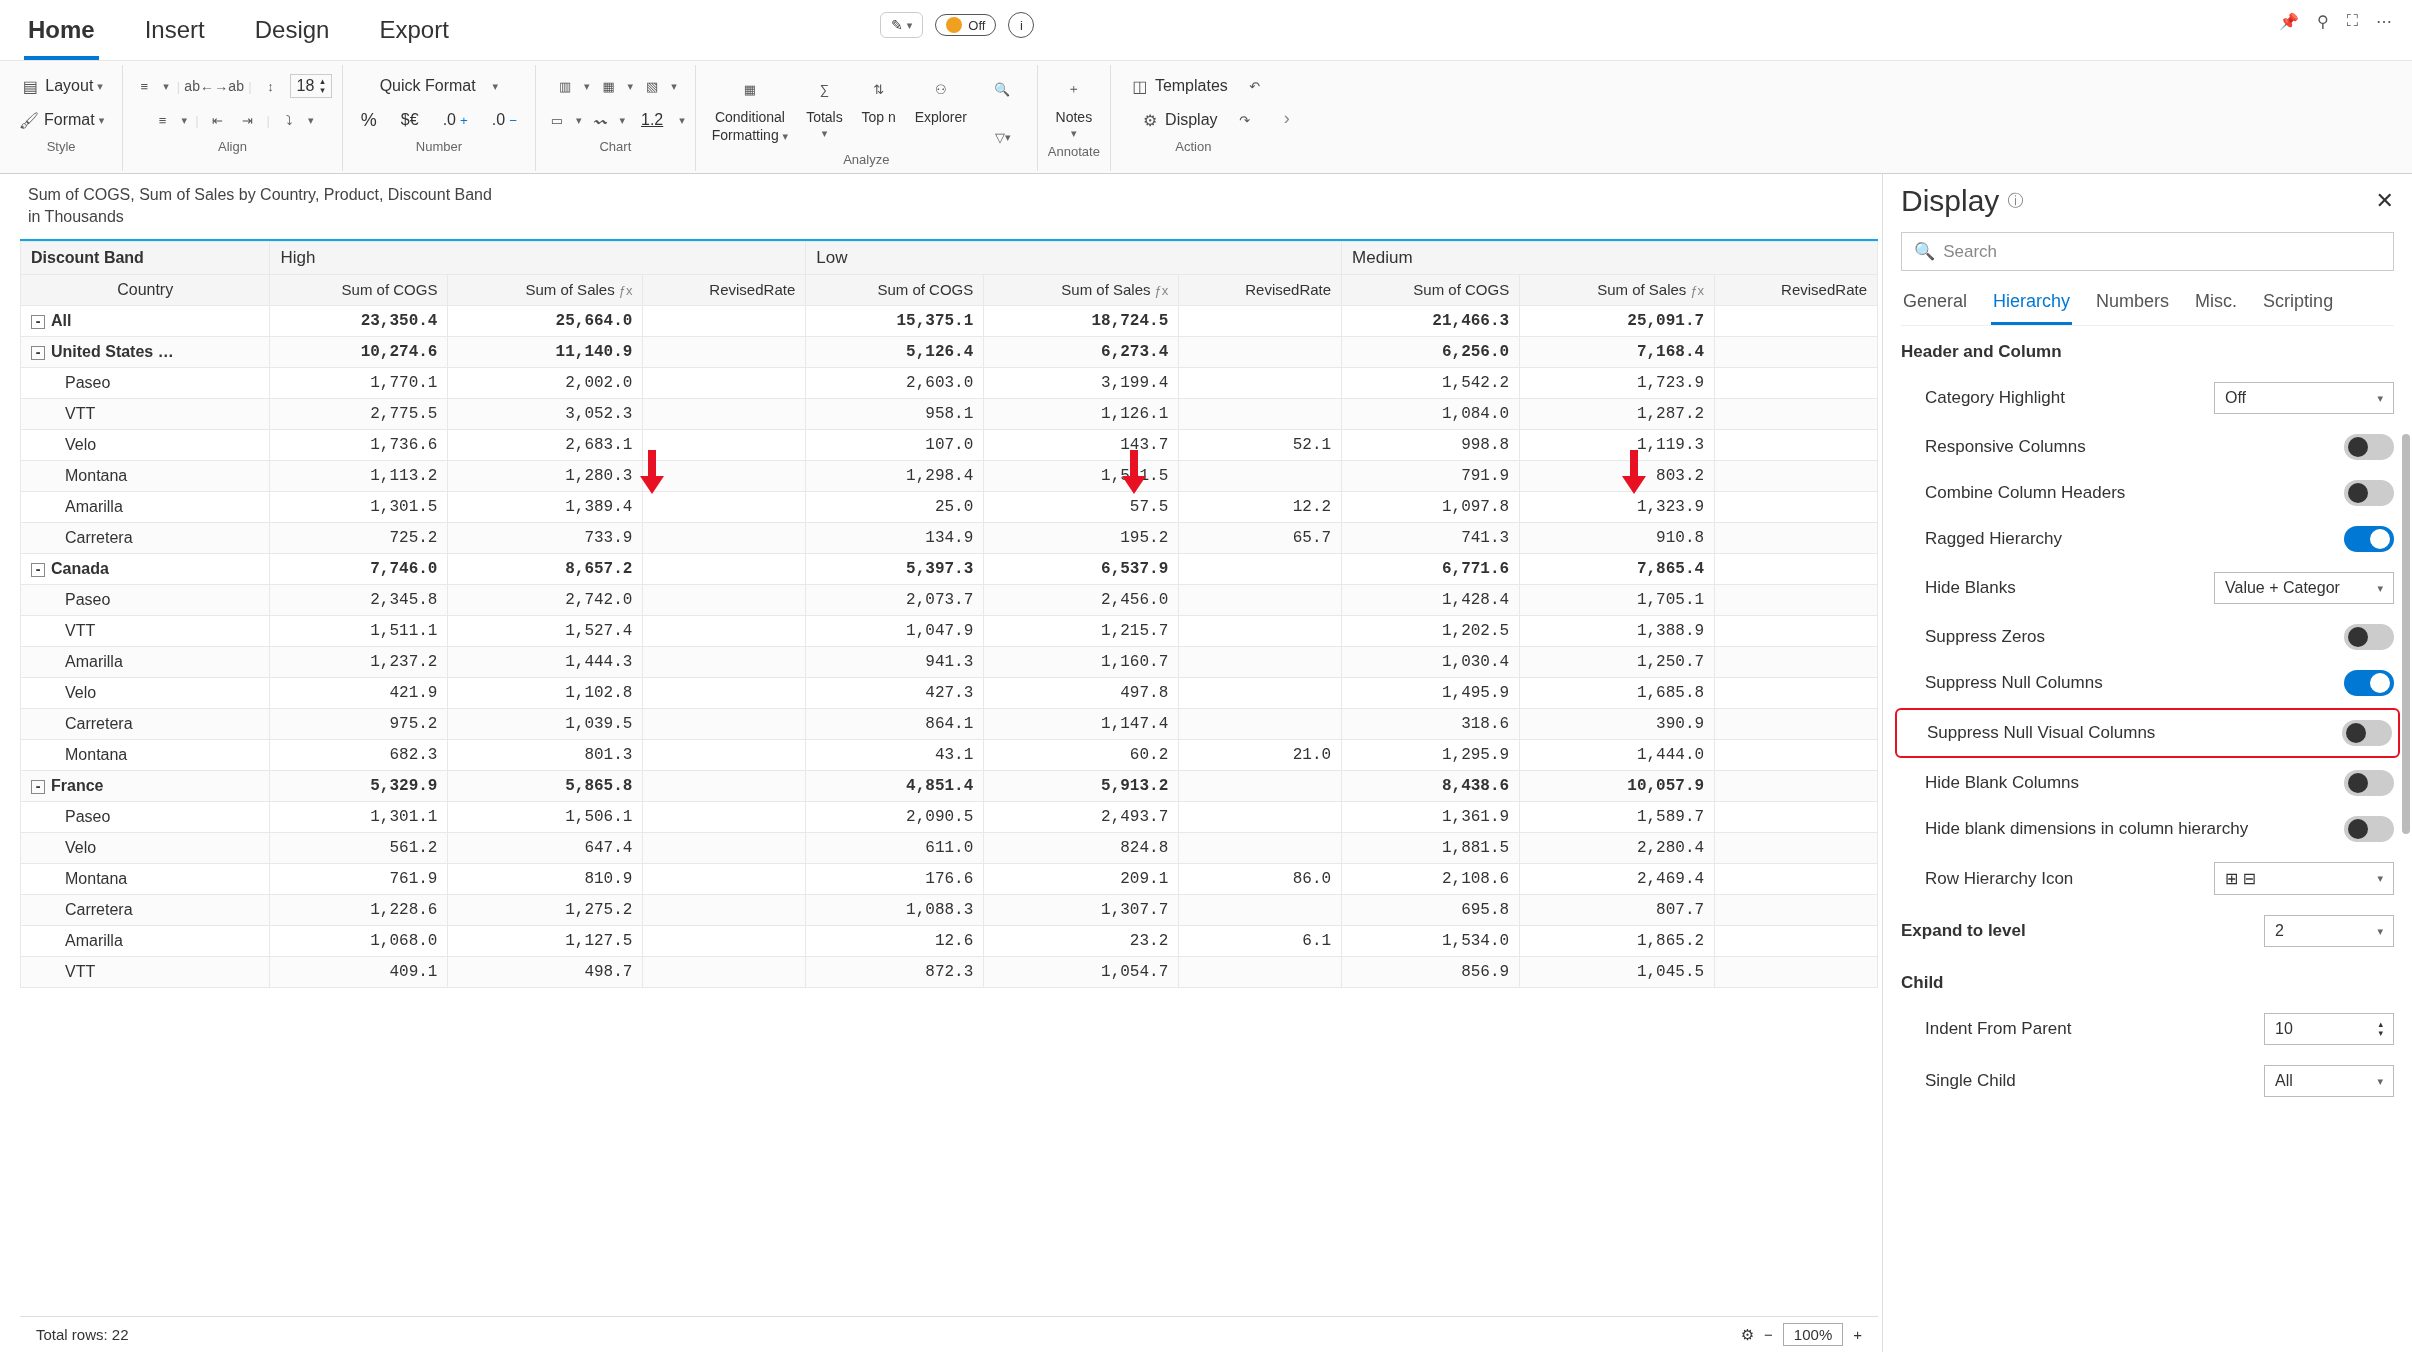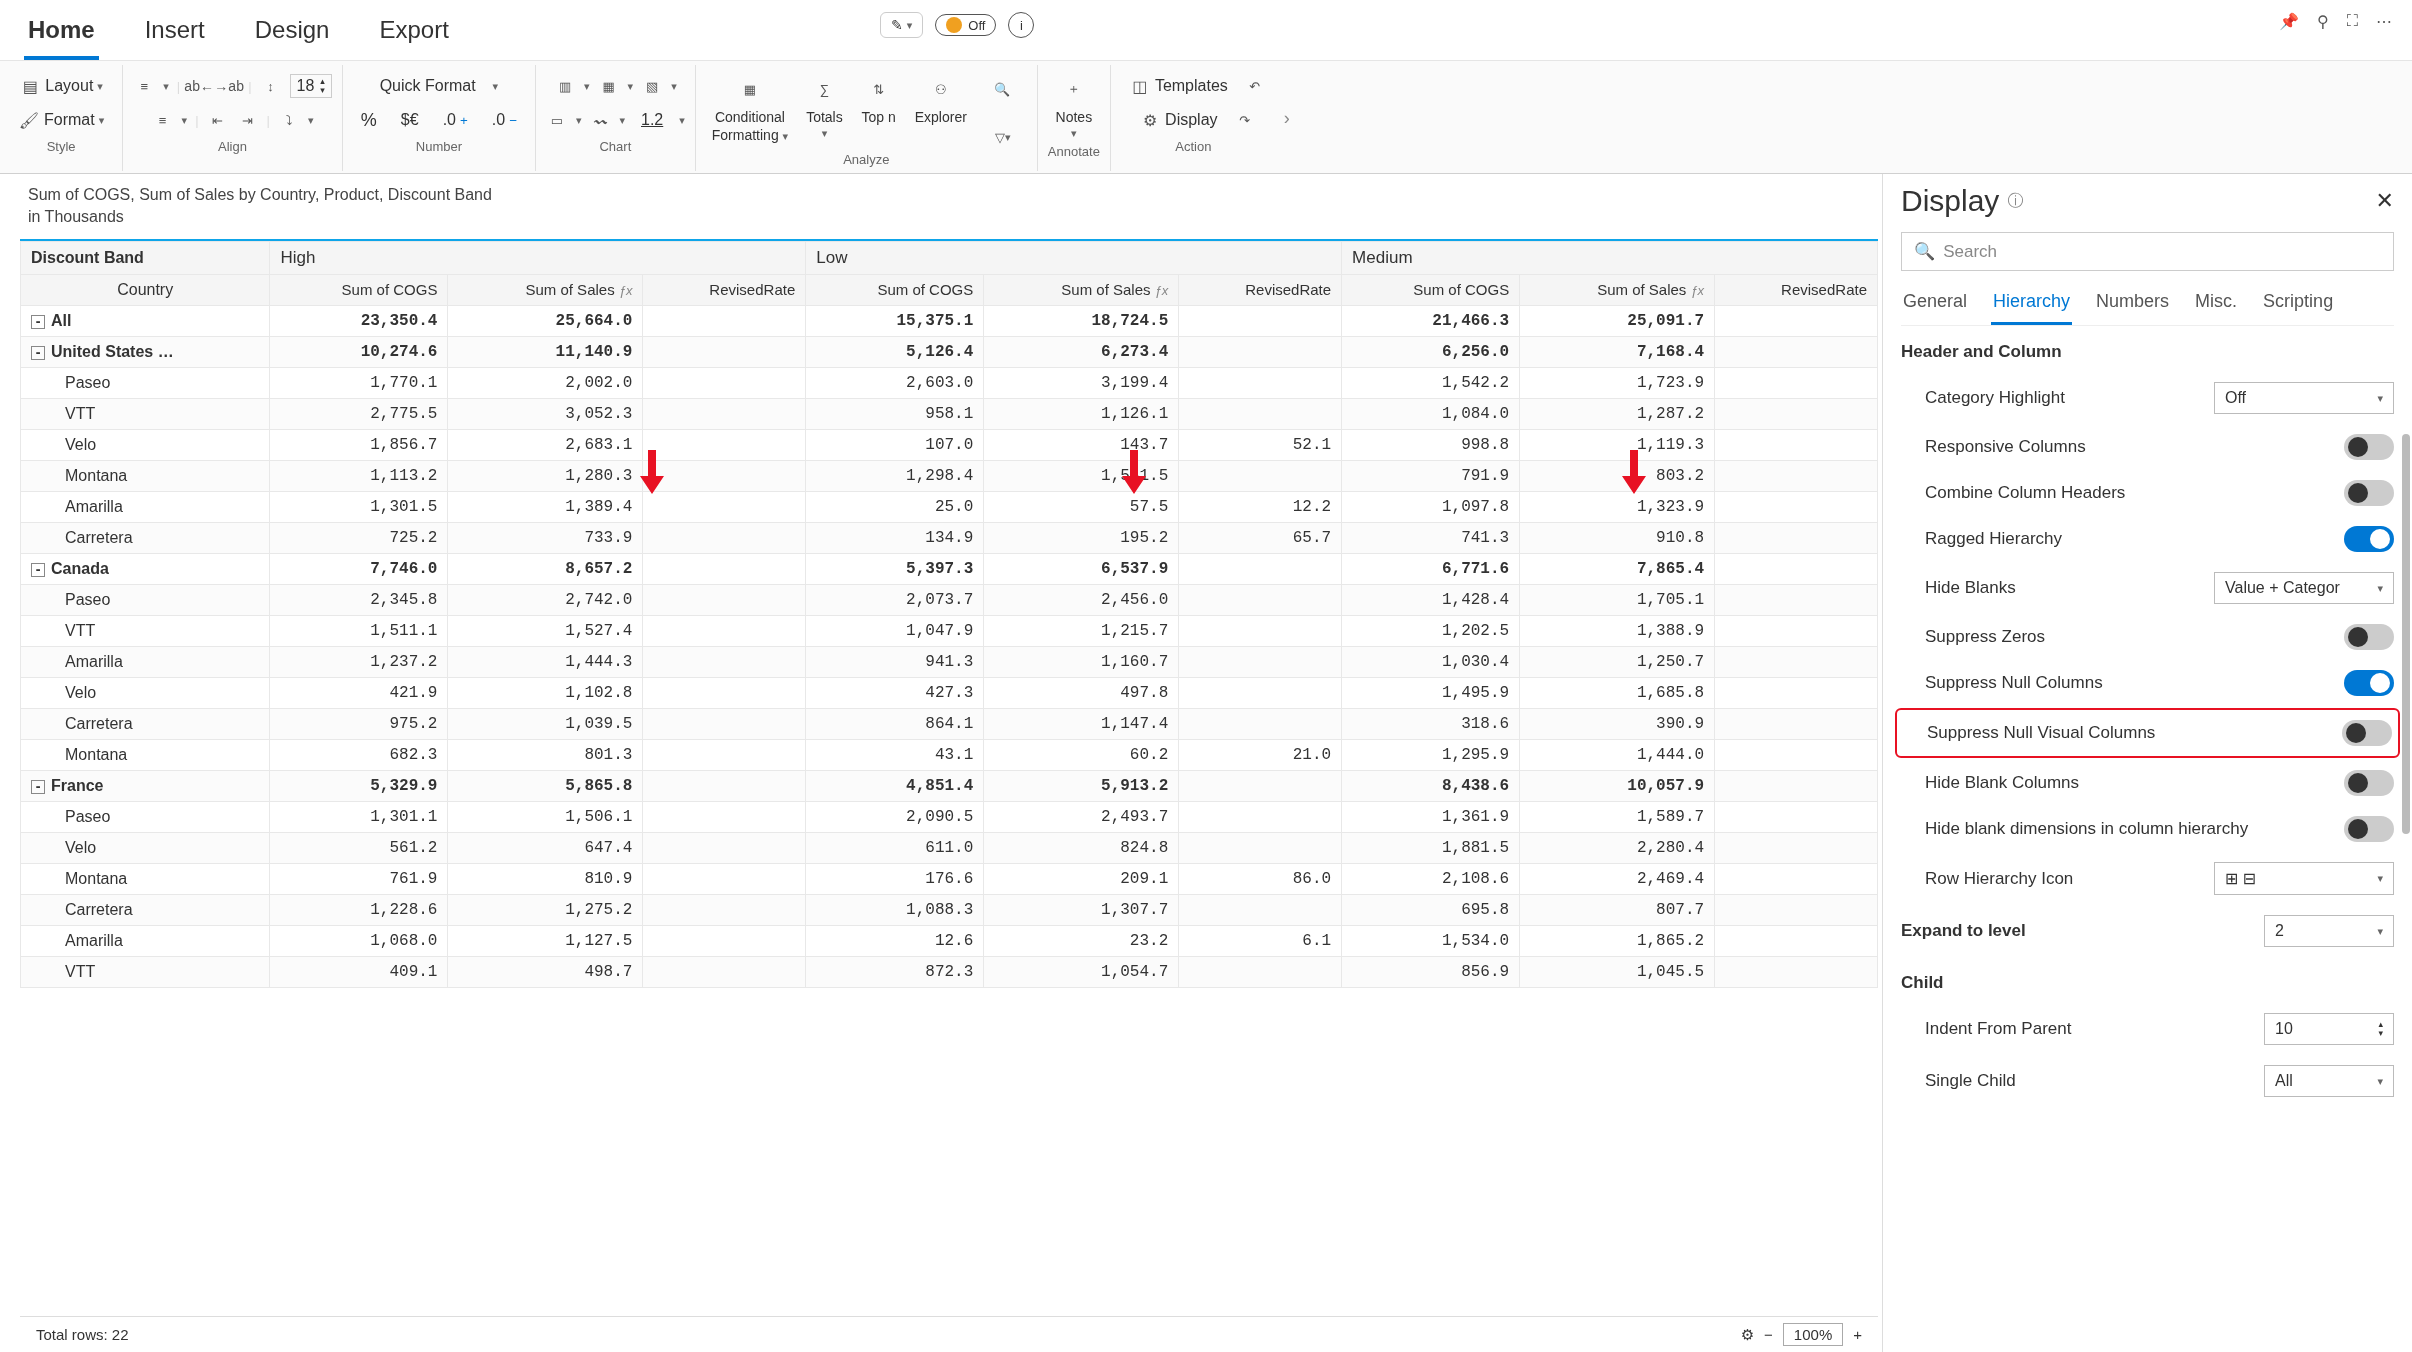--- a/index.html
+++ b/index.html
@@ -42,21 +42,21 @@
 .grid-wrap { flex: 1; overflow: auto; border-top: 2px solid #0ea5e9; }
 table.grid { border-collapse: collapse; width: 100%; font-size: 16px; font-family: Consolas, "Courier New", monospace; }
 table.grid th, table.grid td { border: 1px solid #e8e8e8; padding: 6px 10px; text-align: right; }
 table.grid th { background: #f5f5f5; font-weight: normal; font-family: "Segoe UI", Arial, sans-serif; }
 table.grid .rowhead { text-align: left; font-family: "Segoe UI", Arial, sans-serif; }
 table.grid .bold td, table.grid .bold th { font-weight: bold; }
 table.grid tr:nth-child(even) td { background: #fbfbfb; }
 .exp { display: inline-block; width: 14px; height: 14px; border: 1px solid #888; text-align: center; line-height: 12px; font-size: 12px; margin-right: 6px; font-family: monospace; }
 .band-head { text-align: left !important; font-weight: bold; font-family: "Segoe UI", Arial, sans-serif !important; font-size: 17px; }
 .colhead-sub { font-size: 15px; text-align: right; }
-.fx { font-style: italic; color: #888; font-size: 13px; margin-left: 4px; }
+.fx { color: #888; font-size: 13px; margin-left: 4px; }
 
 .arrow-marker { position: absolute; color: #e81123; font-size: 28px; top: 276px; }
 
 .statusbar { display: flex; align-items: center; justify-content: space-between; padding: 6px 16px; border-top: 1px solid #ddd; font-size: 15px; gap: 11px; }
 .zoom { display: flex; align-items: center; gap: 10px; }
 .zoom .zval { border: 1px solid #aaa; padding: 2px 10px; }
 
 
 .panel { width: 530px; border-left: 1px solid #ddd; display: flex; flex-direction: column; padding: 10px 18px 0; overflow-y: auto; position: relative; }
 .panel-head { display: flex; align-items: center; justify-content: space-between; }
@@ -352,21 +352,21 @@
                 <td></td>
                 <td>958.1</td>
                 <td>1,126.1</td>
                 <td></td>
                 <td>1,084.0</td>
                 <td>1,287.2</td>
                 <td></td>
               </tr>
               <tr>
                 <td class="rowhead" style="padding-left: 44px;"><span>Velo</span></td>
-                <td>1,856.7</td>
+                <td>1,736.6</td>
                 <td>2,683.1</td>
                 <td></td>
                 <td>107.0</td>
                 <td>143.7</td>
                 <td>52.1</td>
                 <td>998.8</td>
                 <td>1,119.3</td>
                 <td></td>
               </tr>
               <tr>

